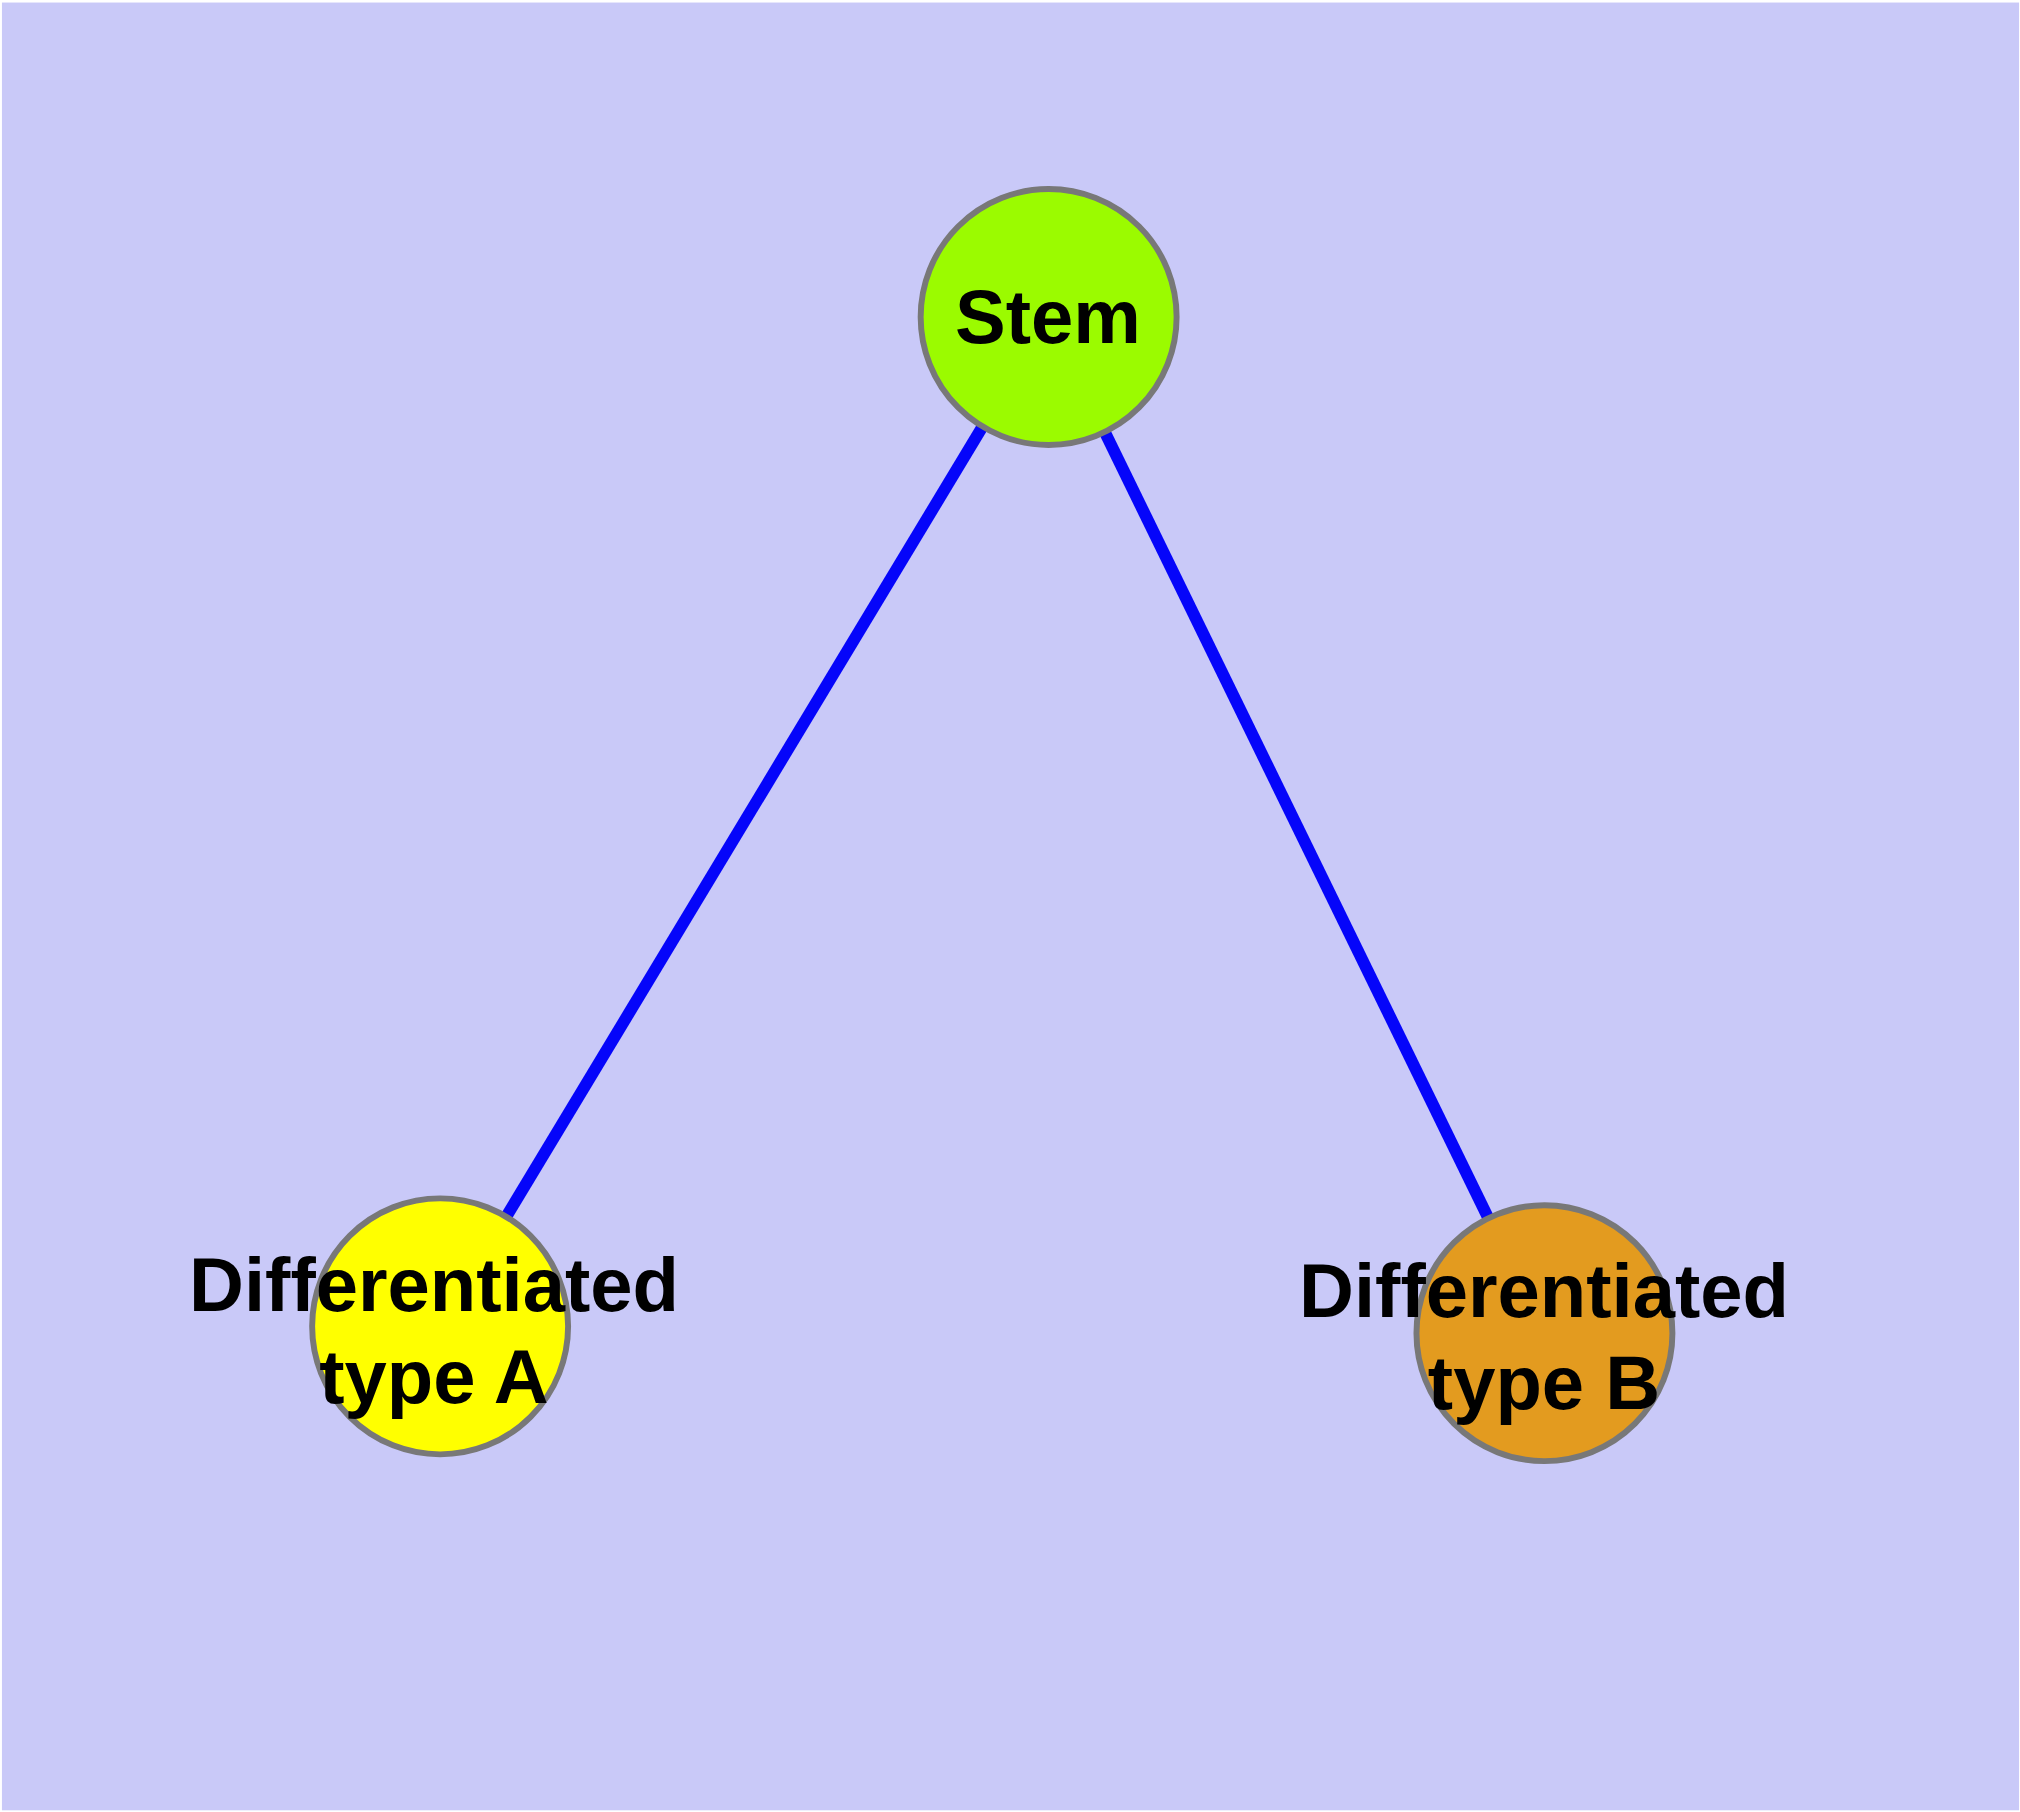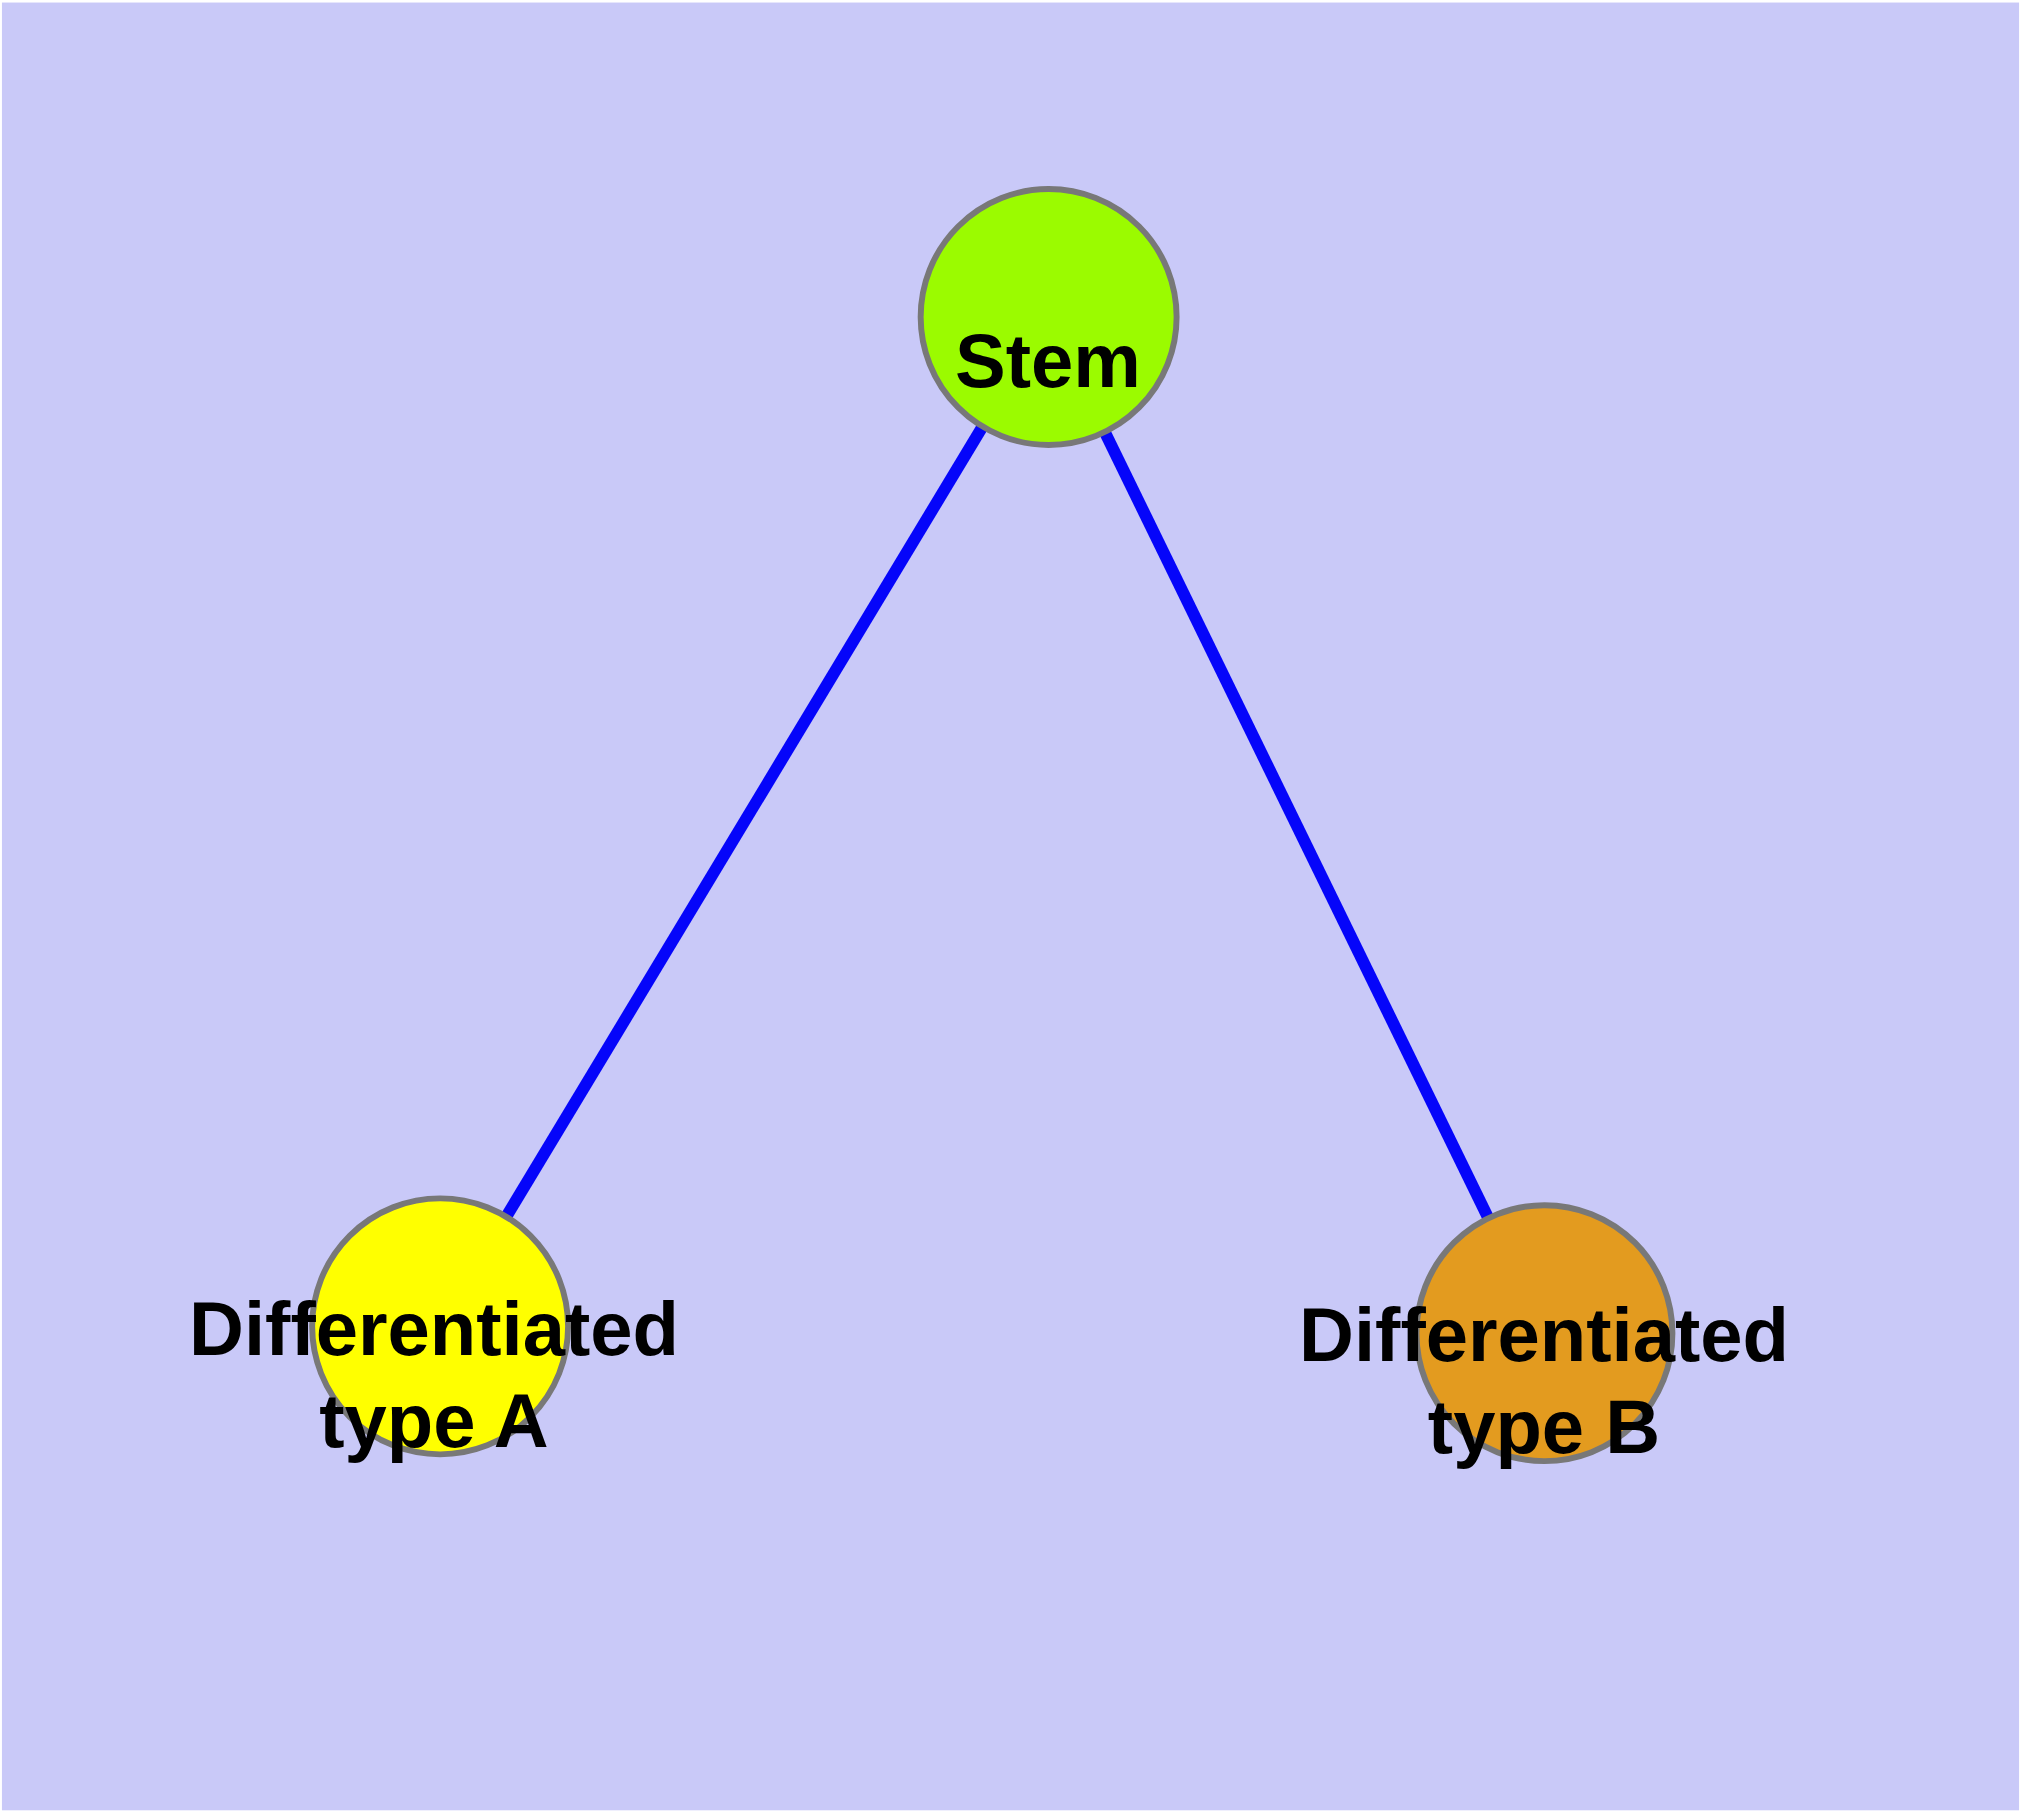--- a/index.html
+++ b/index.html
@@ -34,21 +34,20 @@
   .node-label {
     position: absolute;
     transform: translate(-50%, -50%);
     font-weight: bold;
     font-size: 76px;
     line-height: 92px;
     color: #000000;
     text-align: center;
     white-space: pre-line;
     pointer-events: none;
-    margin-top: 44px;
   }
   .node-label.stem   { left: 1048px; top: 317px;  }
   .node-label.type-a { left: 434px;  top: 1331px; }
   .node-label.type-b { left: 1544px; top: 1337px; }
 </style>
 </head>
 <body>
 
 <div class="stage">
 

